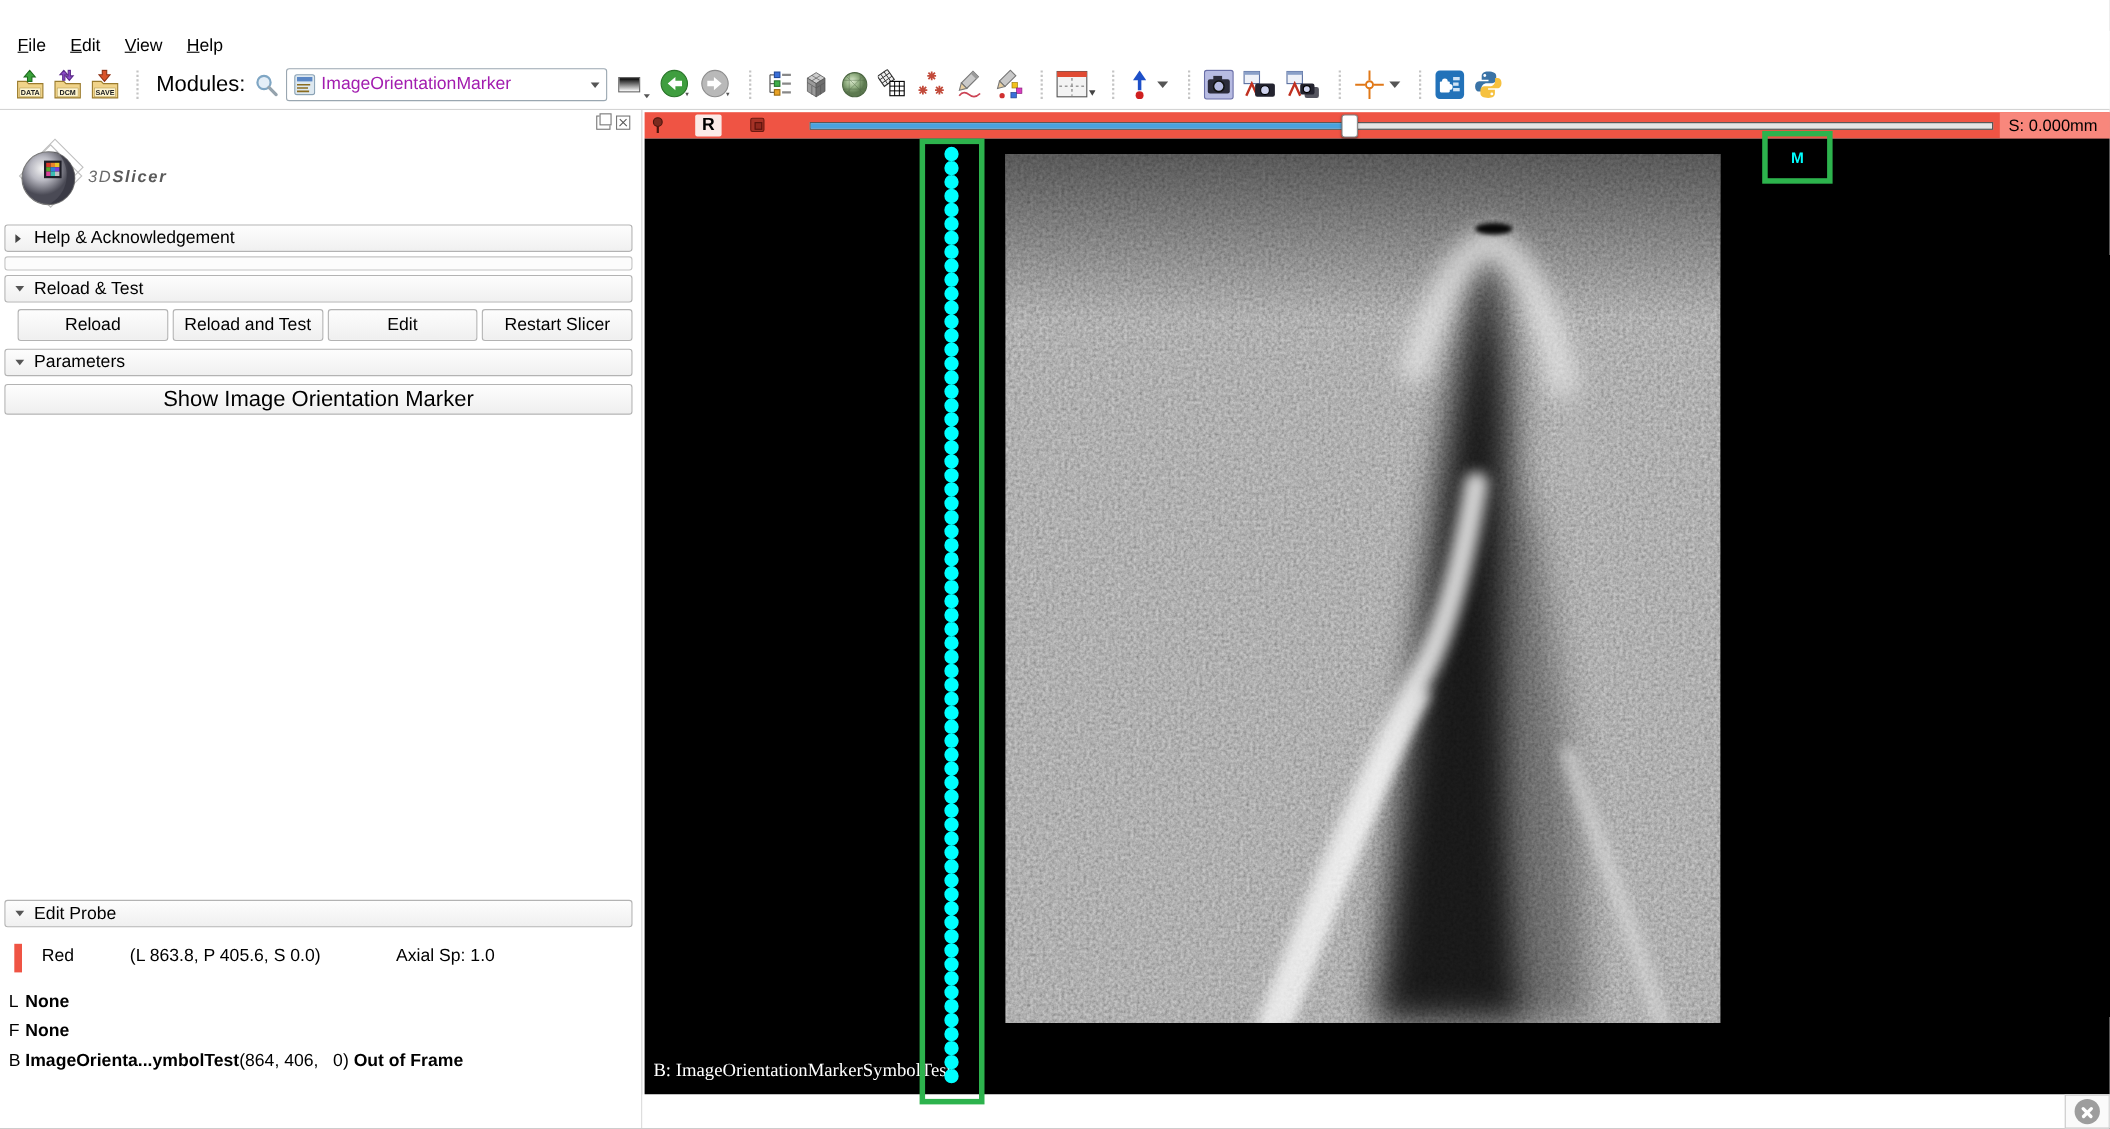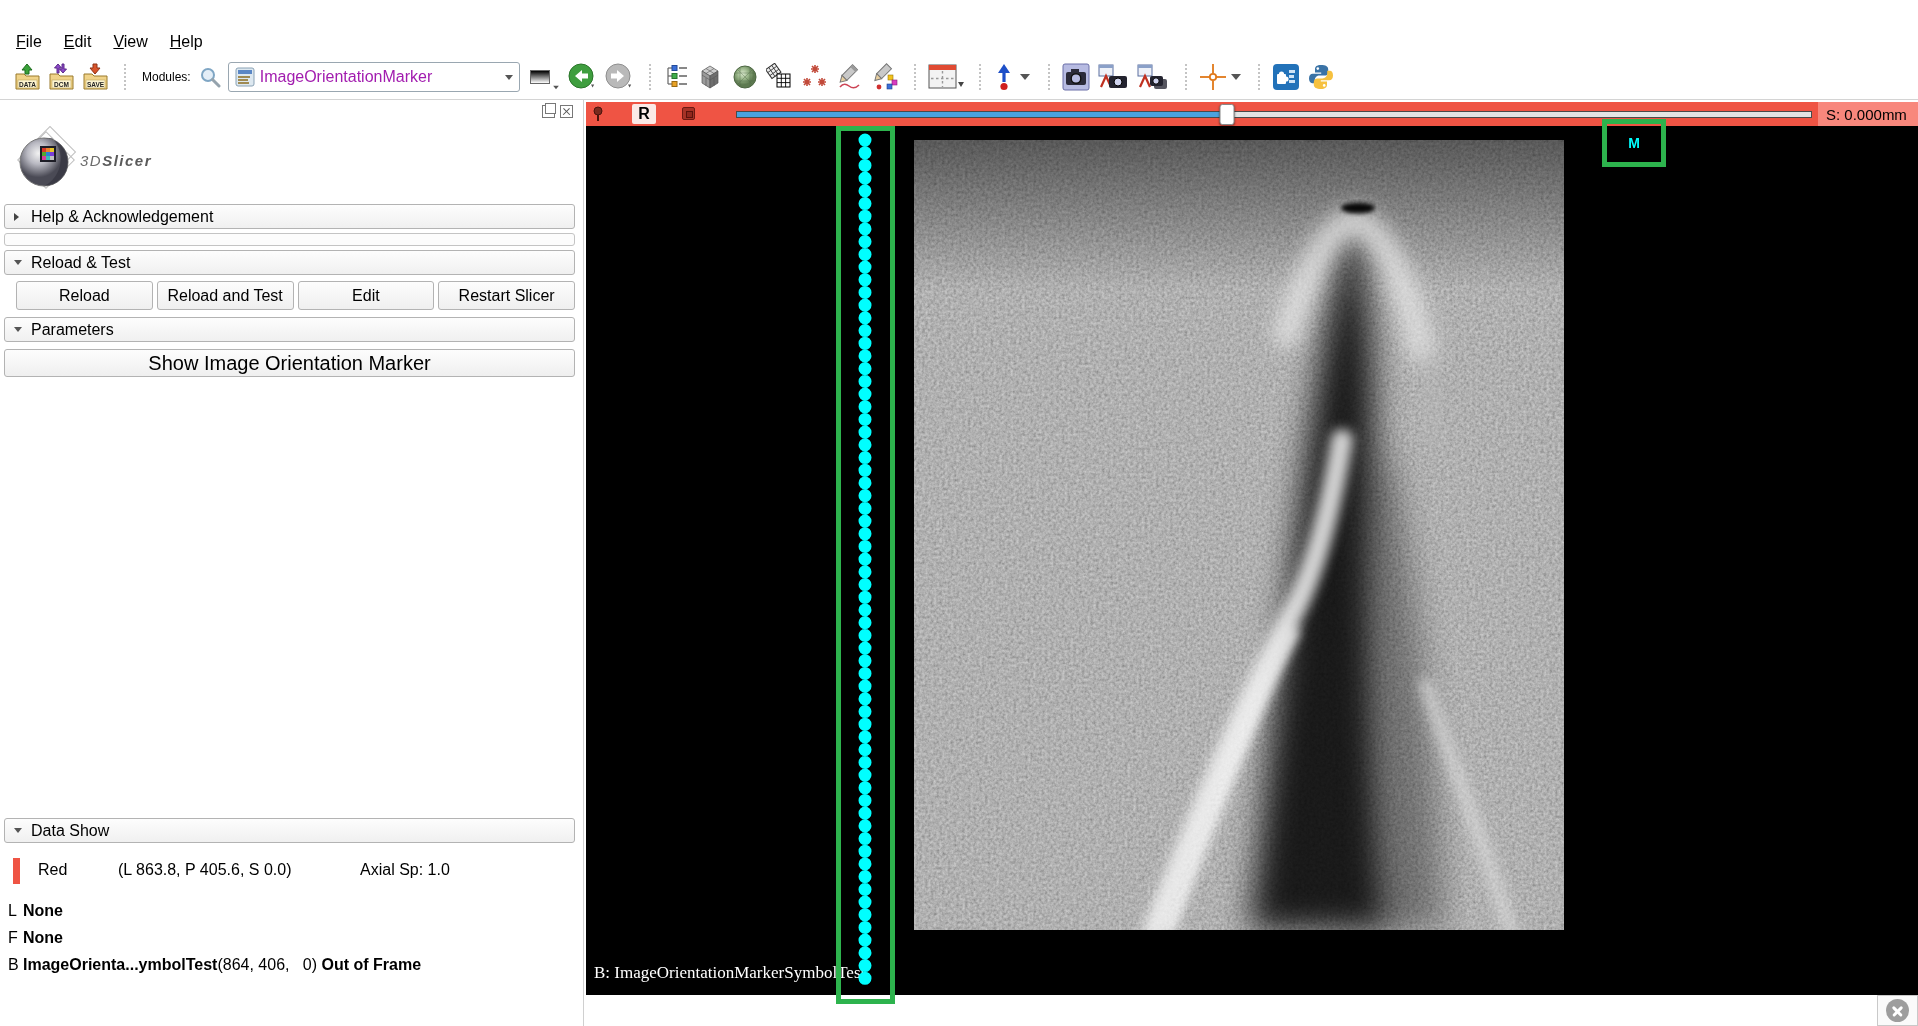--- a/index.html
+++ b/index.html
@@ -23,21 +23,21 @@
   
   .menubar { position:absolute; left:0; top:28px; width:100%; height:27px; background:#fff; display:flex; align-items:center; padding-left:8px; }
   .menu-item { display:inline-block; font-size:16px; padding:2px 8px; margin-right:6px; color:#000; }
   .menu-item::first-letter { text-decoration:underline; }
 
   
   .toolbar { position:absolute; left:0; top:55px; width:100%; height:45px; background:#fff; border-bottom:1px solid #d4d4d4;
     display:flex; align-items:center; padding-left:14px; }
   .tbtn { height:32px; display:flex; align-items:center; justify-content:center; margin-right:7px; }
   .tsep { width:6px; height:26px; margin:0 8px; border-left:2px dotted #c4c4c4; }
-  .modules-label { font-size:12px; margin:0 8px 0 4px; color:#000; }
+  .modules-label { font-size:20px; margin:0 8px 0 4px; color:#000; }
   .module-combo { display:flex; align-items:center; height:30px; width:292px; border:1px solid #9aa7b1; border-radius:3px;
     background:#fff; padding:0 6px; margin-right:10px; }
   .module-combo .combo-text { font-size:16px; flex:1; color:#a21caf; white-space:nowrap; overflow:hidden; }
   .tri-down { width:0; height:0; border-left:4px solid transparent; border-right:4px solid transparent; border-top:5px solid #555; }
   .tri-right { width:0; height:0; border-top:4px solid transparent; border-bottom:4px solid transparent; border-left:5px solid #444; }
   .mini-arrow { margin-left:2px; align-self:flex-end; margin-bottom:3px; }
   .hist-grad { width:20px; height:14px; background:linear-gradient(#000,#fff); border:1px solid #666; }
 
   
   .main { position:absolute; left:0; top:100px; width:1918px; height:926px; }
@@ -398,21 +398,21 @@
       </div>
 
       <div class="sec-header" style="top:217px">
         <div class="tri tri-down"></div>
         <span>Parameters</span>
       </div>
       <div class="wide-btn" style="top:249px">Show Image Orientation Marker</div>
 
       <div class="sec-header" style="top:718px">
         <div class="tri tri-down"></div>
-        <span>Data Show</span>
+        <span>Edit Probe</span>
       </div>
 
       <div class="probe-row" style="top:757px">
         <div class="red-chip"></div>
         <span class="probe-slice-name">Red</span>
         <span class="probe-ras">(L 863.8, P 405.6, S 0.0)</span>
         <span class="probe-spacing">Axial Sp: 1.0</span>
       </div>
 
       <div class="layer-row" style="top:802px">

